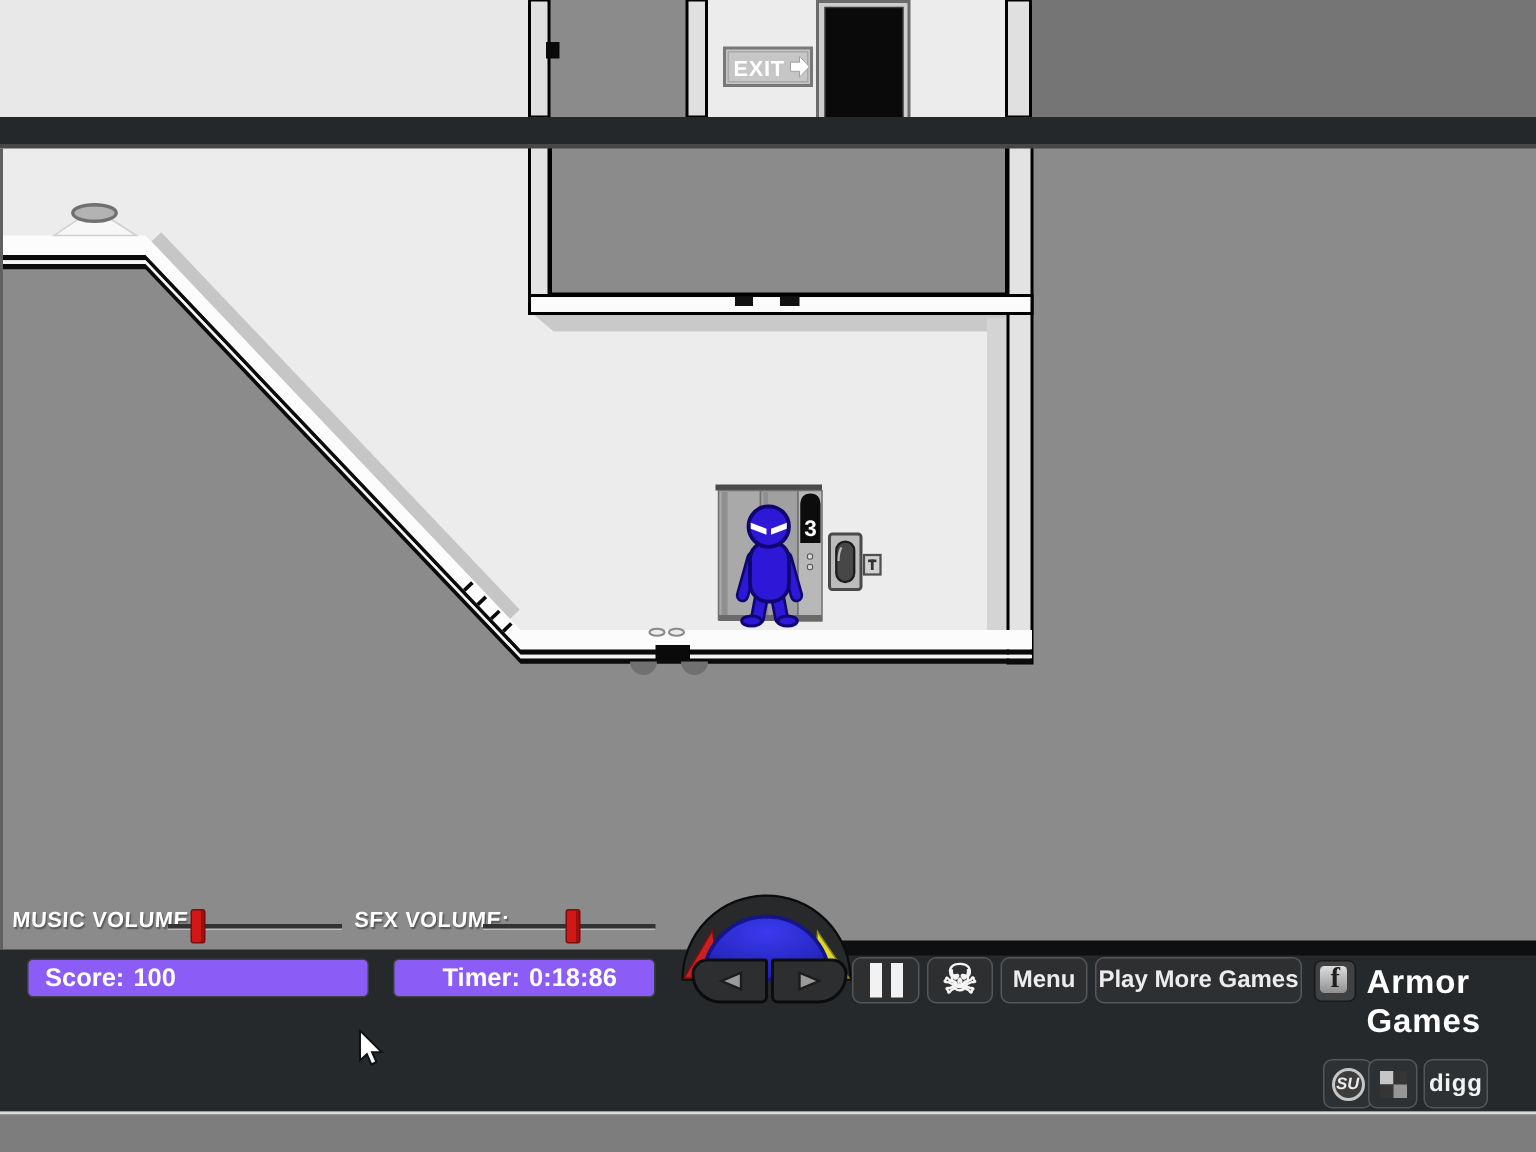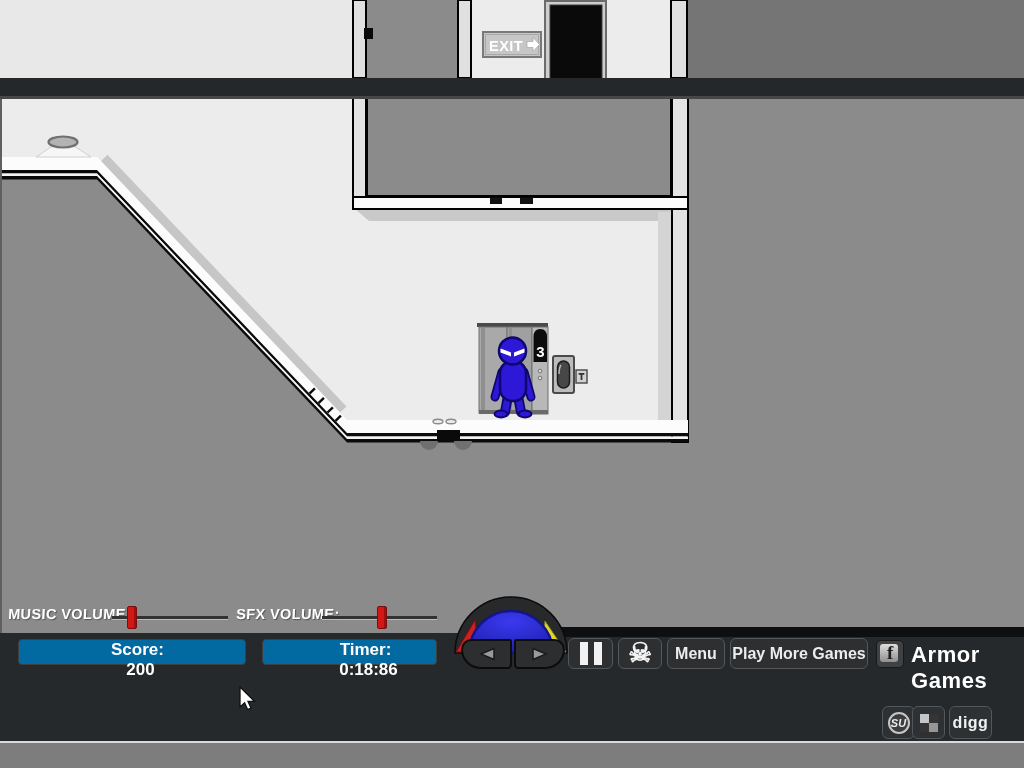--- a/index.html
+++ b/index.html
@@ -22,23 +22,23 @@
   #sfx-label{left:236px;}
   .vol-track{top:616px;height:3px;background:#323232;border-bottom:1px solid #bdbdbd;}
   #music-track{left:112px;width:116px;}
   #sfx-track{left:322px;width:115px;}
   .vol-handle{top:606px;width:8px;height:21px;background:#d21717;border:1px solid #7c0d0d;
               border-radius:2px;box-shadow:inset -2px 0 0 #9e0f0f;}
   #music-handle{left:127px;}
   #sfx-handle{left:377px;}
 
   
-  .hud-box{top:639px;height:26px;background:#0369a1;border:1px solid #3f3f3f;border-radius:4px;
+  .hud-box{top:639px;height:26px;background:#8b5cf6;border:1px solid #3f3f3f;border-radius:4px;
            color:#fff;font-weight:bold;font-size:17px;display:flex;align-items:center;
-           padding-left:11px;box-sizing:border-box;flex-direction:column;}
+           padding-left:11px;box-sizing:border-box;}
   #score-box{left:18px;width:228px;}
   #timer-box{left:262px;width:175px;padding-left:32px;}
   .hud-box .val{margin-left:6px;}
 
   
   .ui-btn{top:638px;height:31px;background:#2d2f31;border:1px solid #54575a;border-radius:6px;
           color:#ececec;font-weight:bold;font-size:16px;display:flex;align-items:center;
           justify-content:center;box-sizing:border-box;cursor:pointer;}
   #pause-btn{left:568px;width:45px;gap:6px;}
   .pause-bar{width:8px;height:23px;background:#f2f2f2;}
@@ -202,21 +202,21 @@
 
   <div class="abs vol-label" id="music-label">MUSIC VOLUME:</div>
   <div class="abs vol-track" id="music-track"></div>
   <div class="abs vol-handle" id="music-handle"></div>
   <div class="abs vol-label" id="sfx-label">SFX VOLUME:</div>
   <div class="abs vol-track" id="sfx-track"></div>
   <div class="abs vol-handle" id="sfx-handle"></div>
 
   <div class="abs hud-box" id="score-box">
     <span>Score:</span>
-    <span class="val">200</span>
+    <span class="val">100</span>
   </div>
   <div class="abs hud-box" id="timer-box">
     <span>Timer:</span>
     <span class="val">0:18:86</span>
   </div>
 
   <svg class="abs" style="left:453px;top:592px" width="116" height="82" viewBox="0 0 116 82">
     <path d="M2,61 A56,56 0 0 1 114,61 Z" fill="#27292b" stroke="#0c0c0c" stroke-width="1.5"></path>
     <polygon points="3,60 26,60 22,28" fill="#c92121" stroke="#7a0f0f" stroke-width="1"></polygon>
     <polygon points="90,60 113,60 92,29" fill="#ddd829" stroke="#8a8510" stroke-width="1"></polygon>

